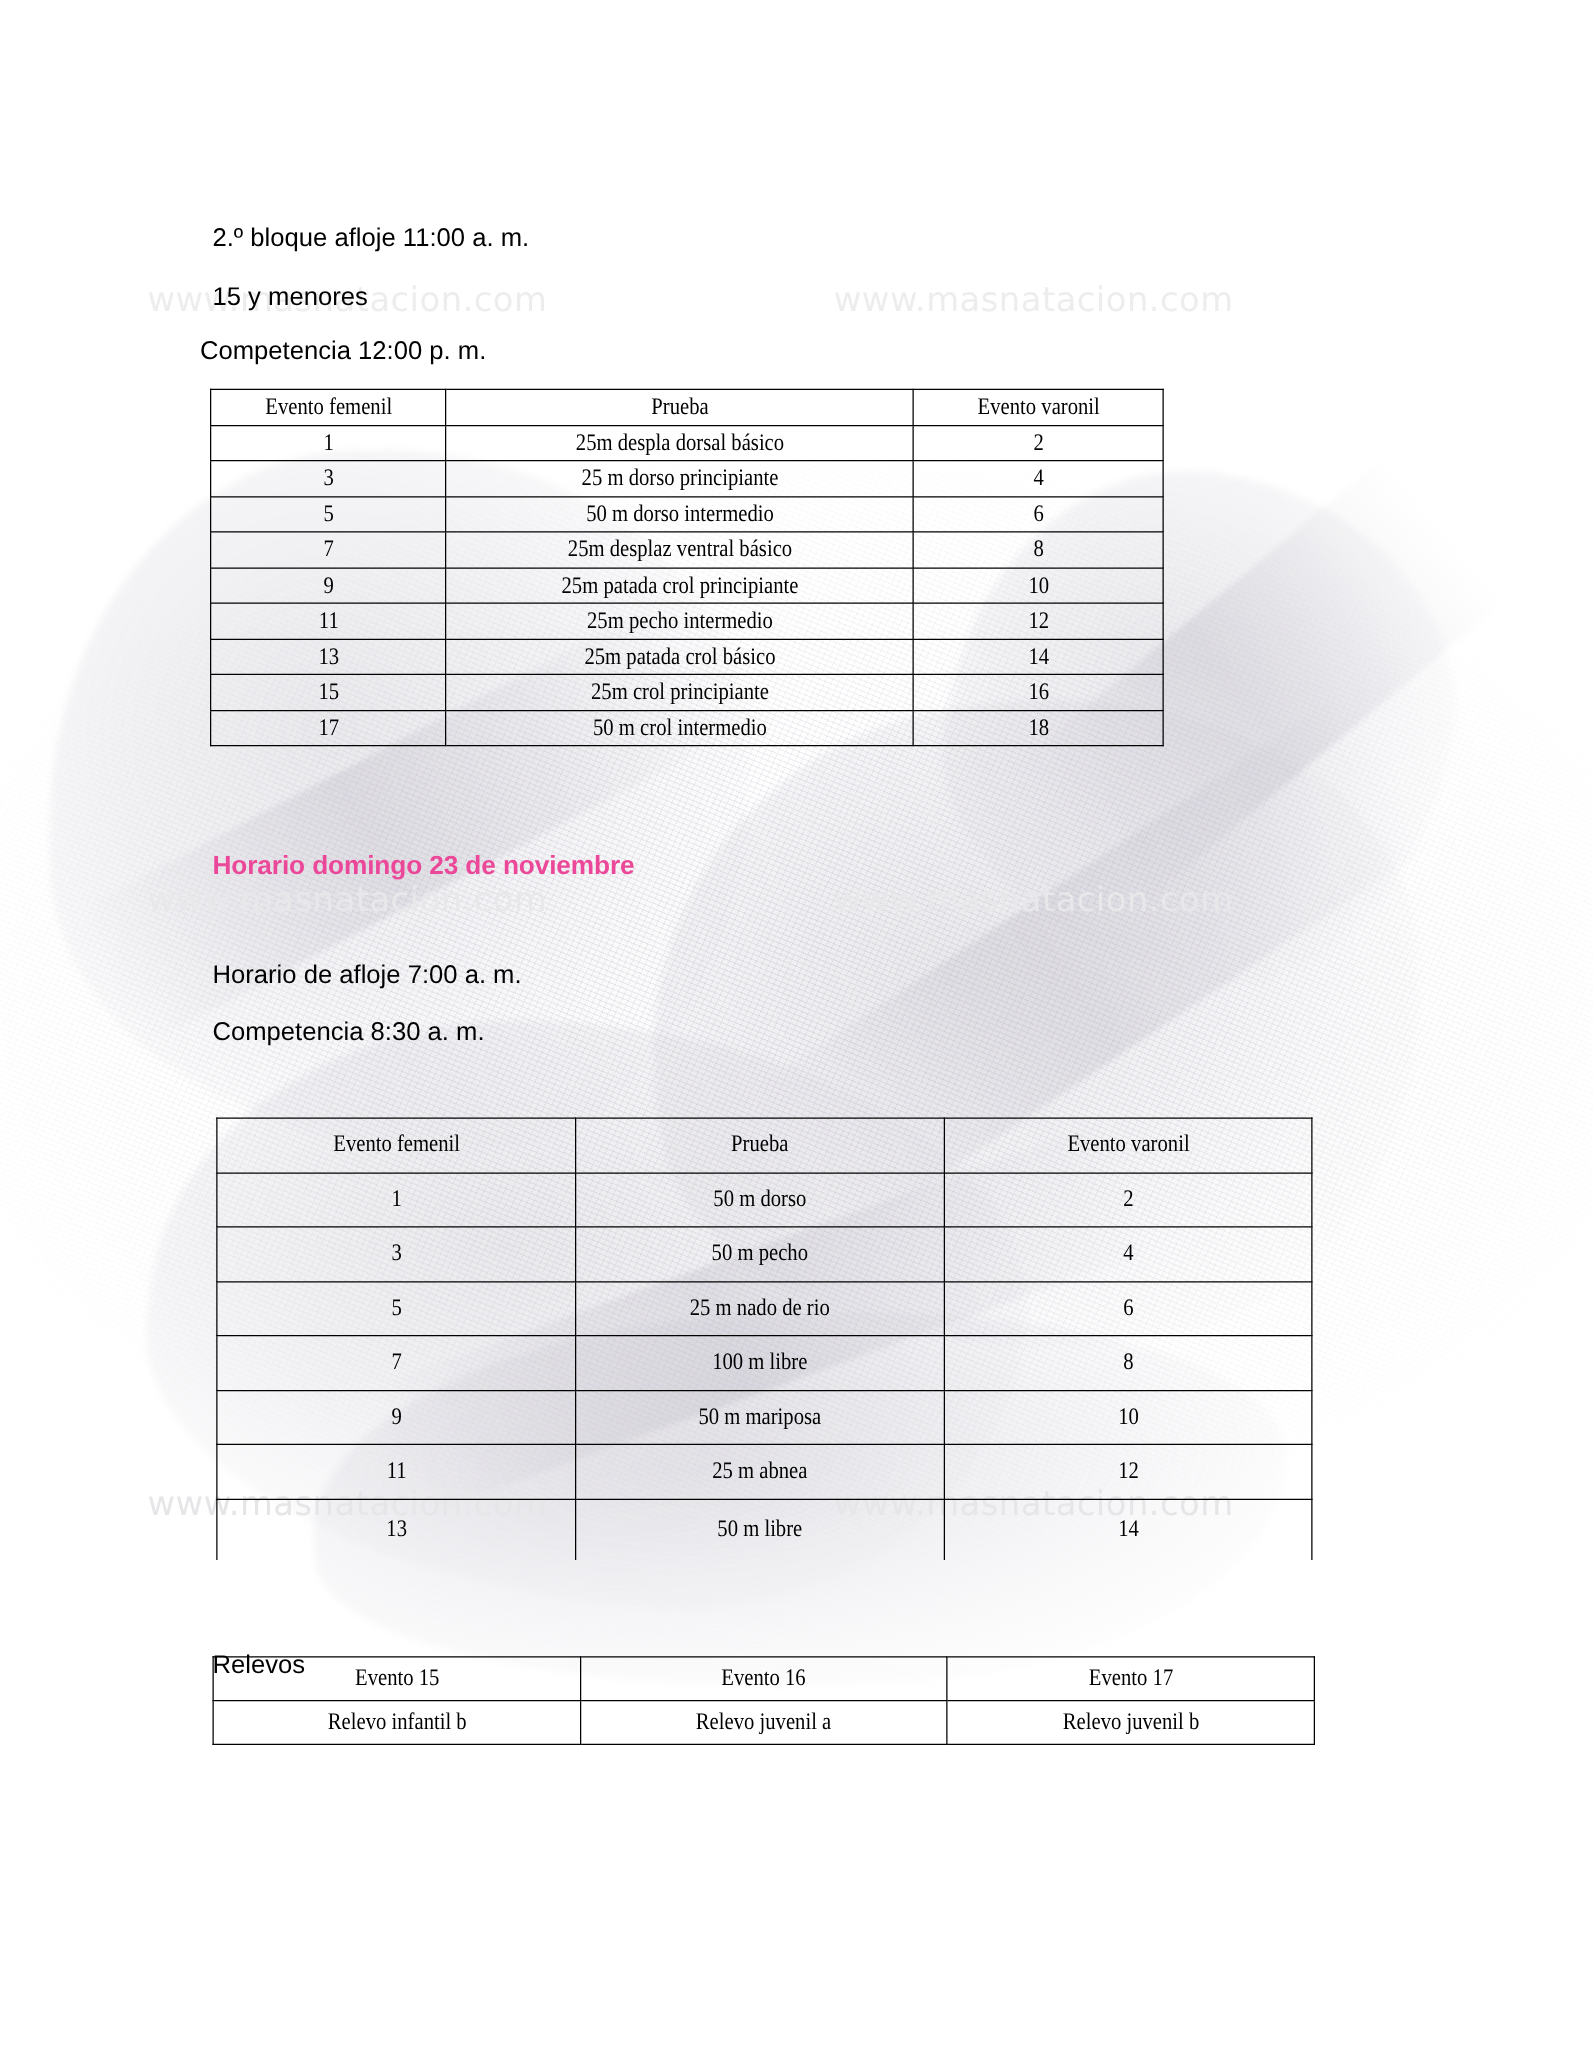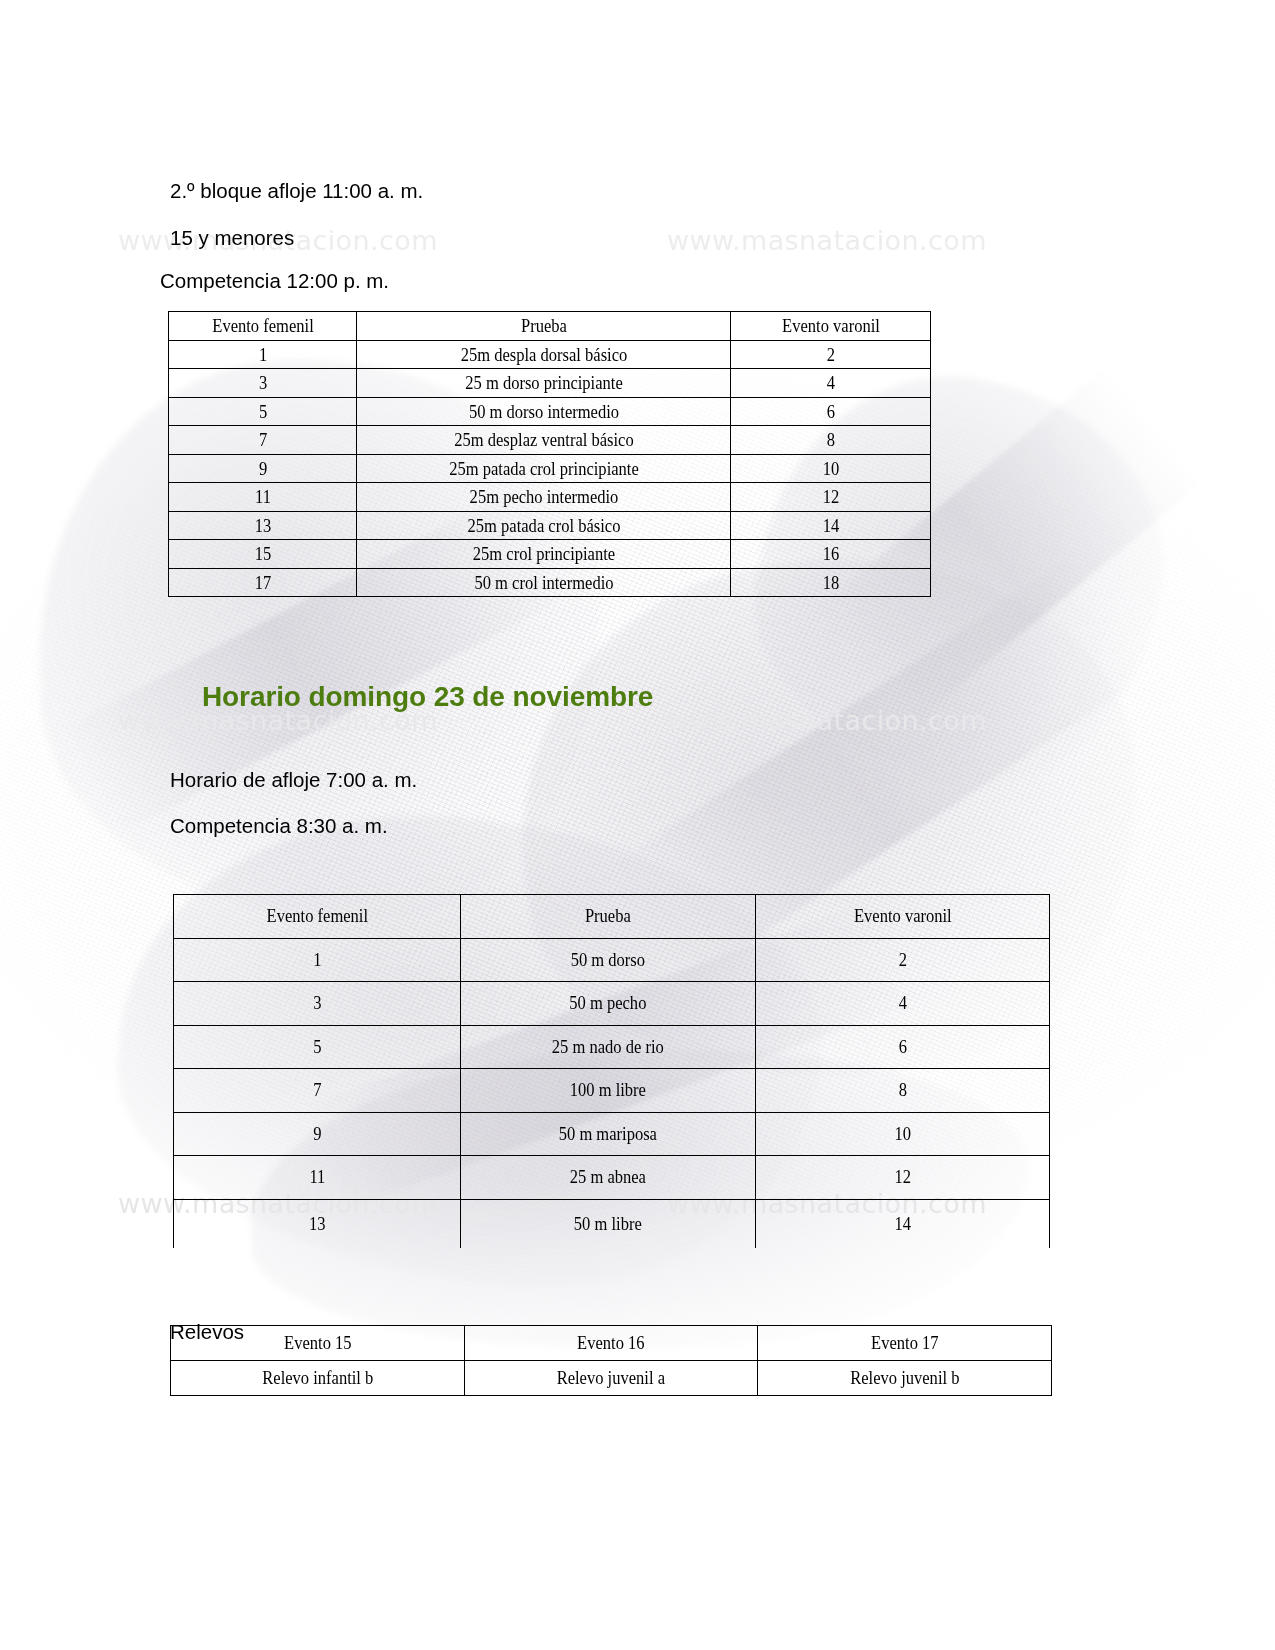--- a/index.html
+++ b/index.html
@@ -91,26 +91,25 @@
     font-family: "Liberation Sans", sans-serif;
     font-size: 20.5px;
     line-height: 1.2;
     color: #000;
     white-space: nowrap;
     text-align: right;
   }
   .heading {
     position: absolute;
     font-family: "Liberation Sans", sans-serif;
-    font-size: 28px;
+    font-size: 21px;
     font-weight: bold;
-    color: #4d7c0f;
+    color: #ec4899;
     white-space: nowrap;
     letter-spacing: -0.1px;
-    margin-left: 32px;
   }
 
   .p-1 { left: 170px; top: 179px; }
   .p-2 { left: 170px; top: 226px; }
   .p-3 { left: 160px; top: 269px; }
   .h-1 { left: 170px; top: 681px; }
   .p-4 { left: 170px; top: 768px; }
   .p-5 { left: 170px; top: 814px; }
   .p-6 { left: 170px; top: 1288px; margin-top: 32px; }
 

